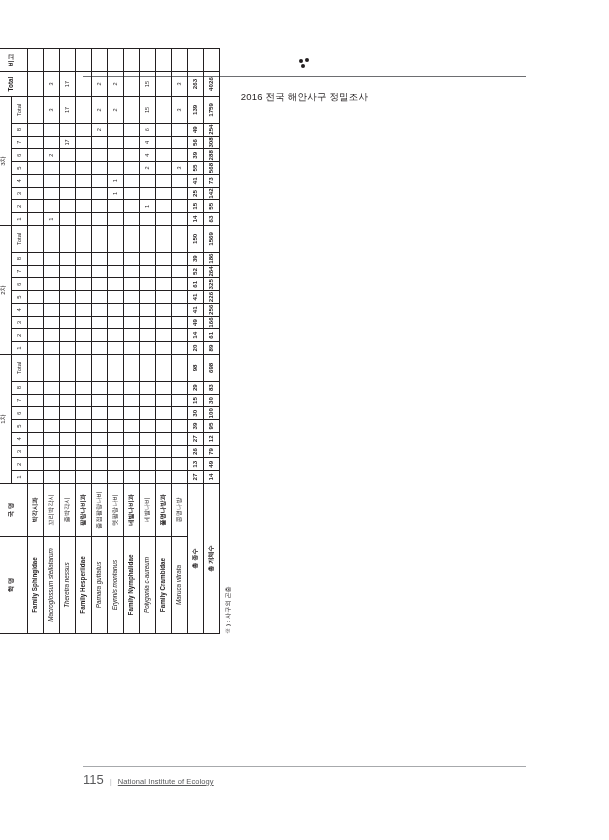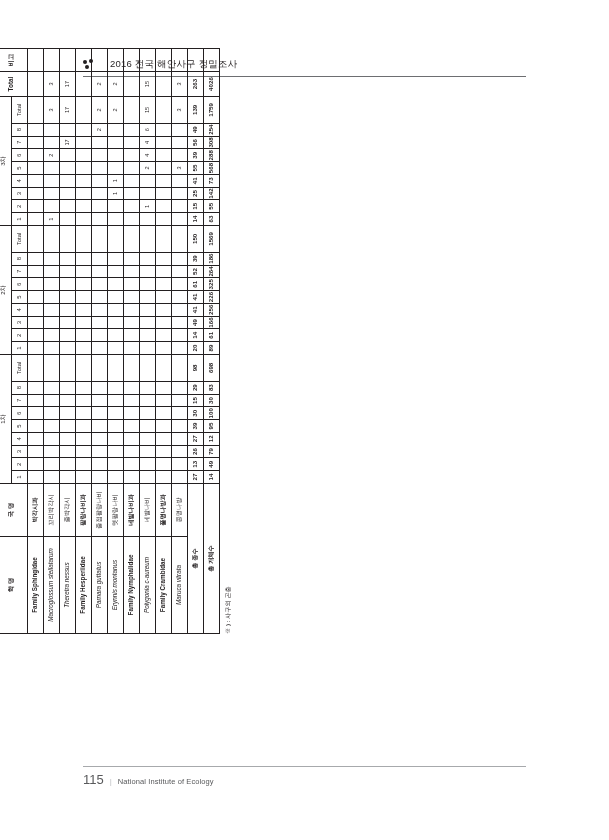--- a/index.html
+++ b/index.html
@@ -8,21 +8,21 @@
     background:#ffffff;
     font-family:"Liberation Sans", sans-serif;
     color:#231f20;
     position:relative;
     overflow:hidden;
   }
   
   .page-header{
     position:absolute;
     left:83px; top:58px; width:443px;
-    display:flex; align-items:center; gap:15px;
+    display:flex; align-items:center; gap:21px;flex-direction:column;
   }
   .hdr-dots{
     width:12px;height:12px;position:relative;flex:0 0 auto;
   }
   .hdr-dots i{
     position:absolute;width:4px;height:4px;border-radius:50%;
     background:#231f20;display:block;
   }
   .hdr-dots i:nth-child(1){left:0;top:1px}
   .hdr-dots i:nth-child(2){left:6px;top:0}
@@ -38,21 +38,21 @@
   .foot-rule{
     position:absolute; left:83px; top:766px; width:443px; height:1px;
     background:#a7a9ac;
   }
   .page-footer{
     position:absolute; left:83px; top:772px;
     display:flex; align-items:baseline; gap:6px;
   }
   .foot-num{ font-size:13px; color:#58595b; font-weight:normal;}
   .foot-bar{ color:#bcbec0; font-size:8px;}
-  .foot-txt{ font-size:7.5px; color:#58595b; letter-spacing:0.1px;}
+  .foot-txt{ font-size:7.5px; color:#58595b; letter-spacing:0.1px;text-decoration:underline;}
 
   
   
   #rot-stage{
     position:absolute;
     left:0; top:0; width:609px; height:840px;
   }
   #rot-inner{
     position:absolute;
     

